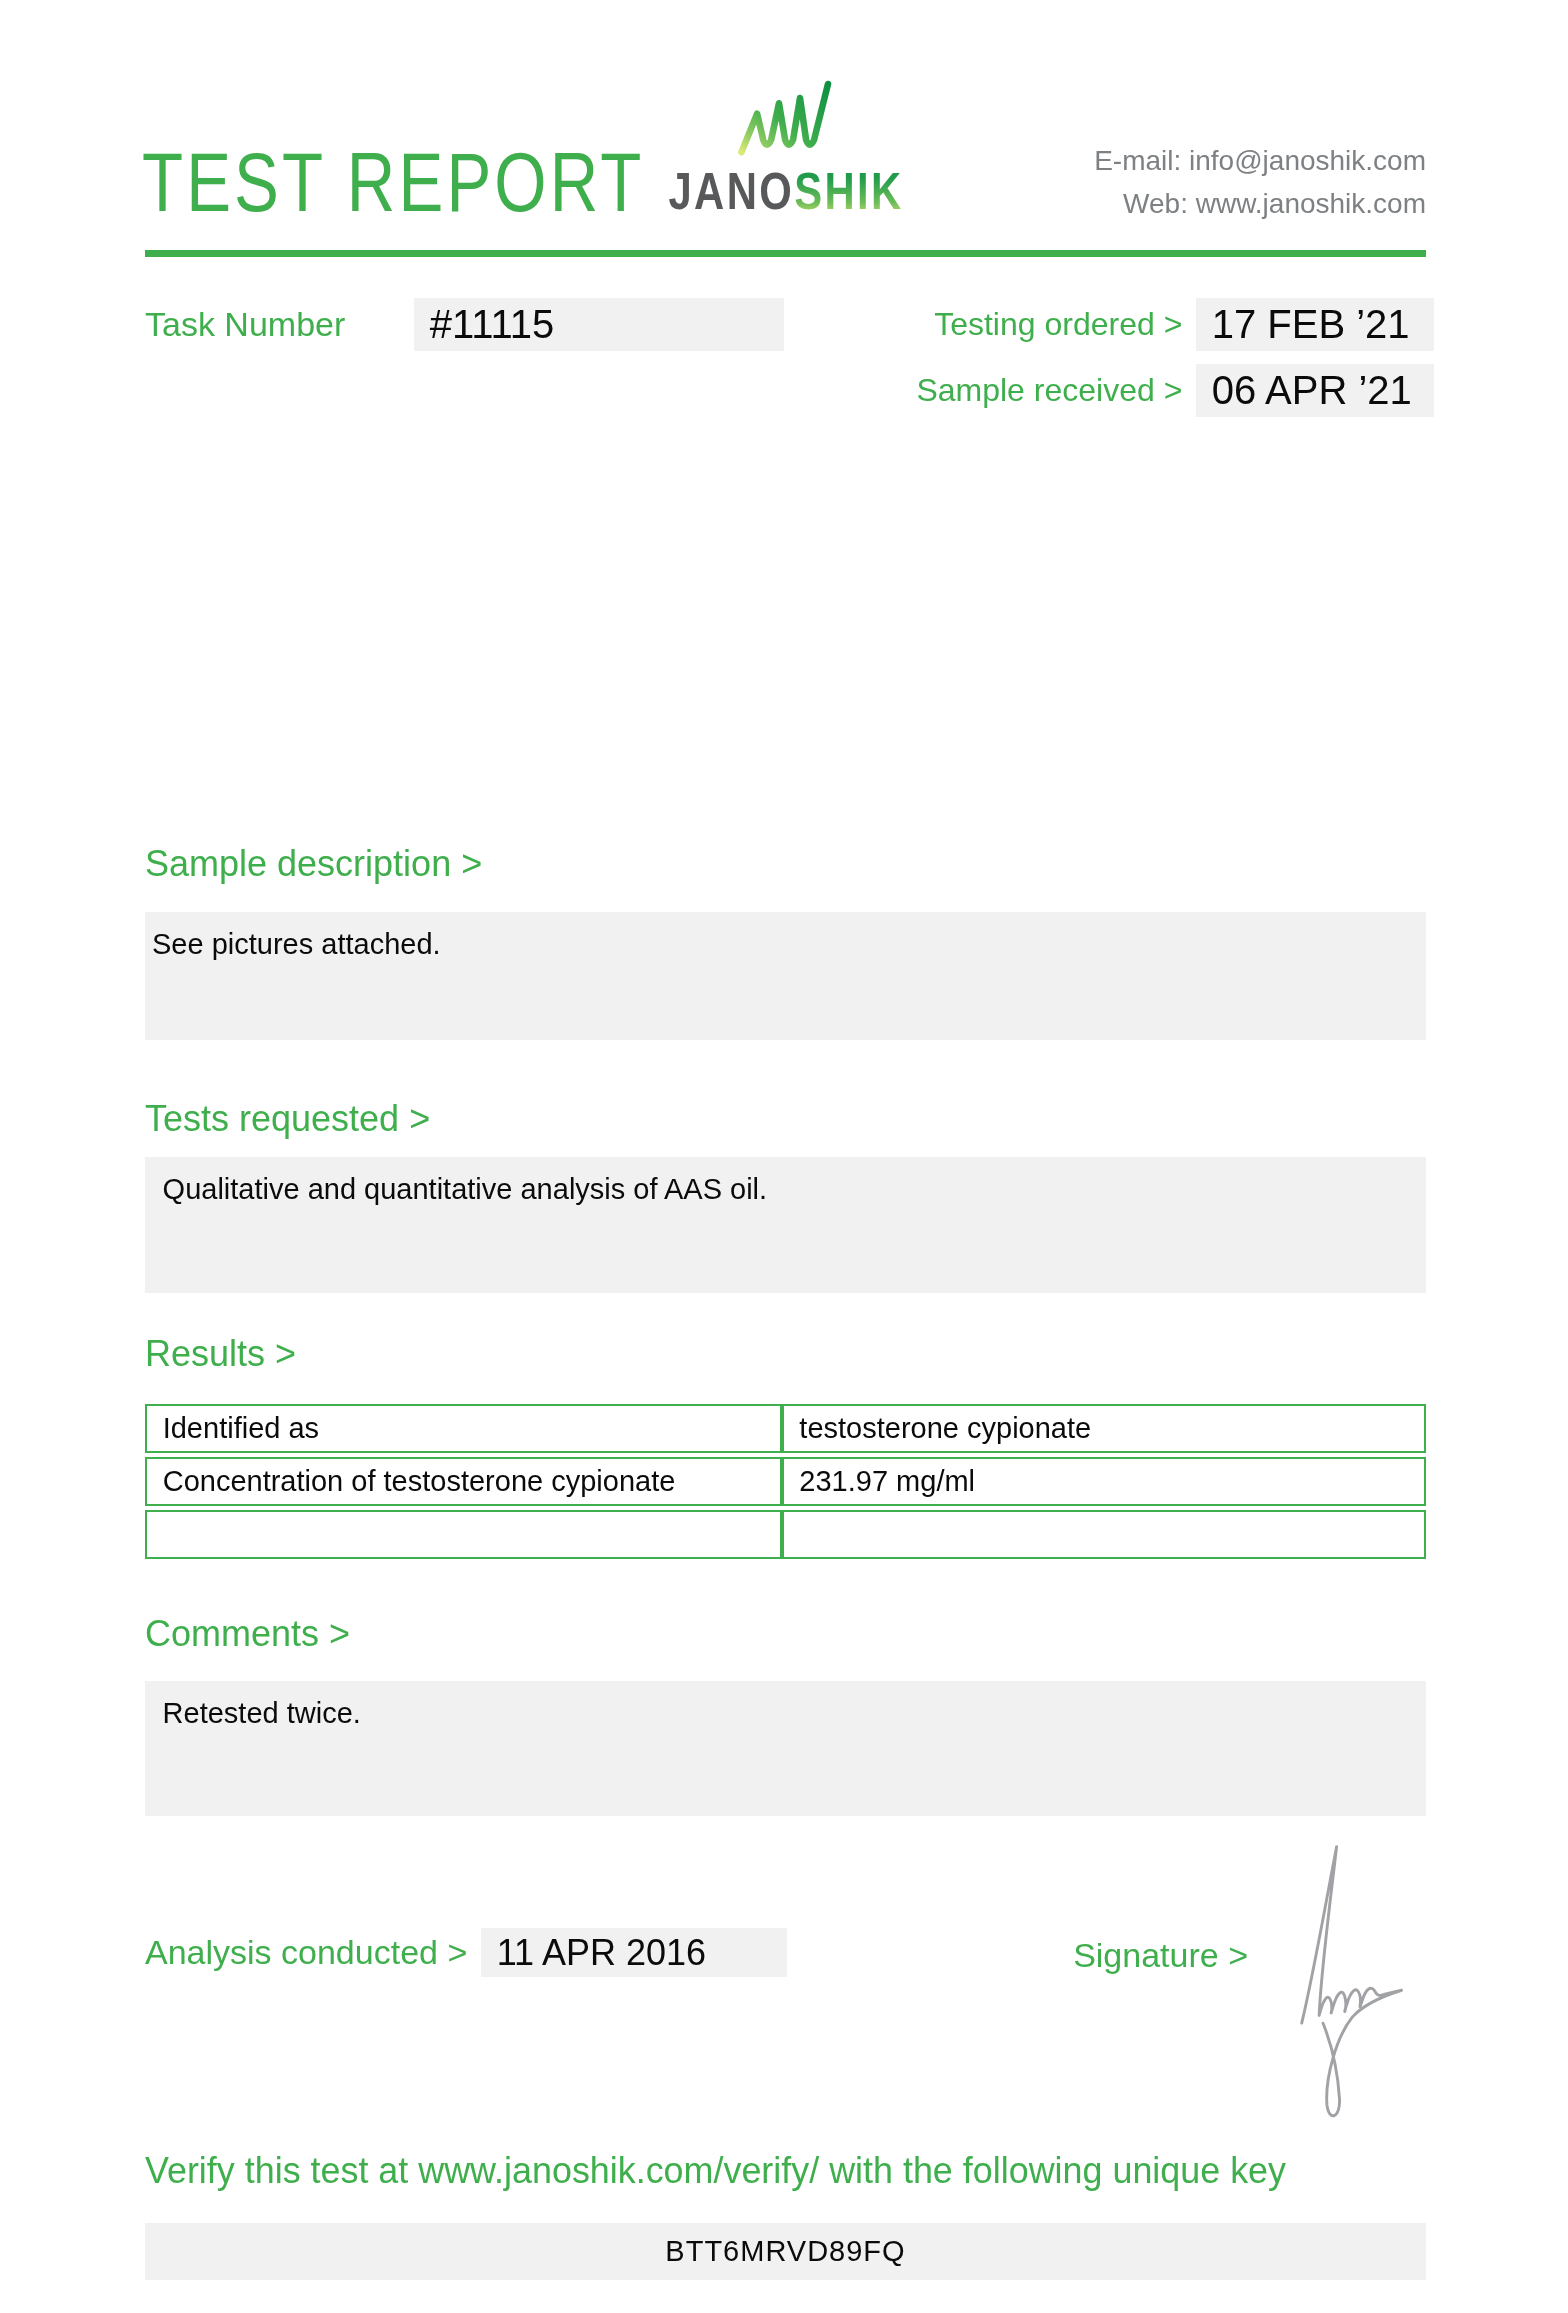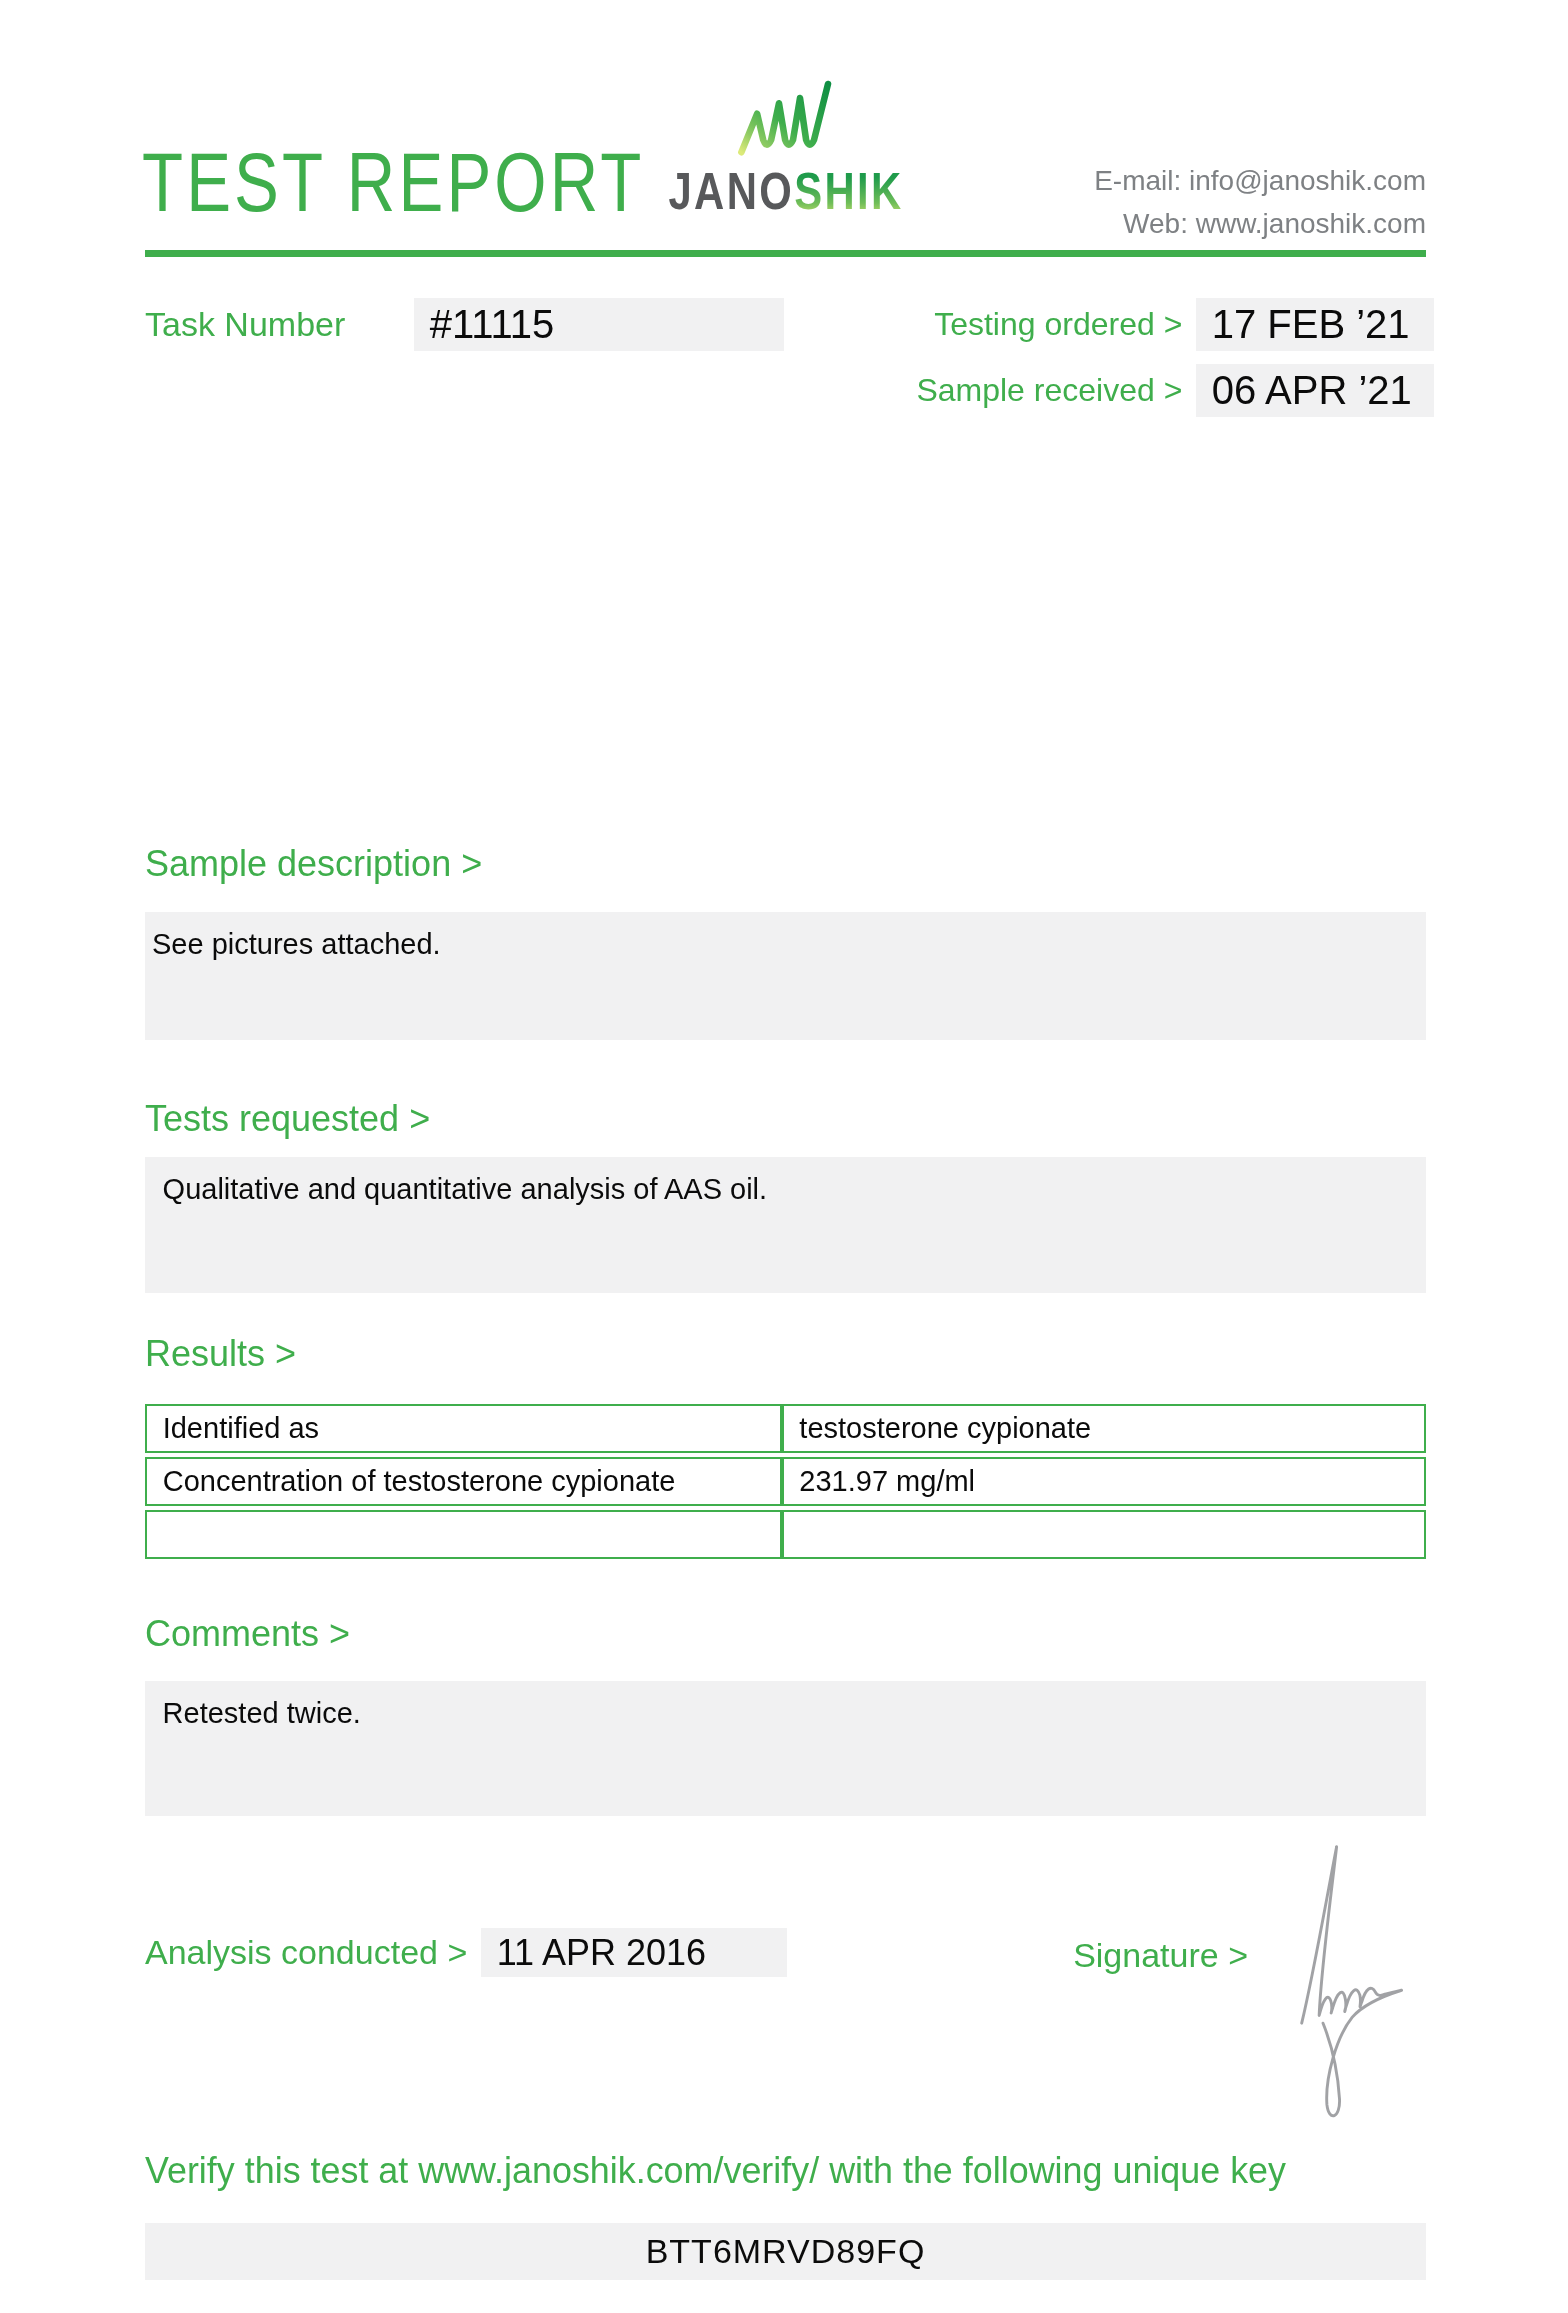--- a/index.html
+++ b/index.html
@@ -42,21 +42,20 @@
   .brand-text .shik{
     color:#2FA14F;
     background:linear-gradient(180deg,#1F9B4B 25%,#6FBD58 70%,#D9E873 100%);
     -webkit-background-clip:text;background-clip:text;
     -webkit-text-fill-color:transparent;
   }
   .contact{
     position:absolute;right:142px;top:139px;
     text-align:right;font-size:28px;line-height:1.55;
     color:var(--contact-gray);
-    margin-top:20px;
   }
   .rule{position:absolute;left:145px;right:142px;top:250px;height:6.9px;background:var(--accent-green);}
   
   .g-label{color:var(--accent-green);white-space:nowrap;}
   .vbox{
     background:var(--box-gray);
     display:flex;align-items:center;
     font-size:40px;color:var(--text);
     padding-left:15.7px;
   }
@@ -112,21 +111,21 @@
   .signature{position:absolute;left:1274px;top:1839px;}
   .verify-line{
     position:absolute;left:145px;top:2150px;width:1281px;
     font-size:37px;color:var(--accent-green);white-space:nowrap;
     transform:scaleX(0.97);transform-origin:left top;
   }
   .key-box{
     position:absolute;left:145px;right:142px;top:2223px;height:57px;
     background:var(--box-gray);
     display:flex;align-items:center;justify-content:center;
-    font-size:34px;letter-spacing:1px;color:var(--text);
+    font-size:29px;letter-spacing:1px;color:var(--text);
   }
 </style>
 </head>
 <body>
 
 <div class="page">
 
   <div class="title">TEST REPORT</div>
 
   <div class="brand">

